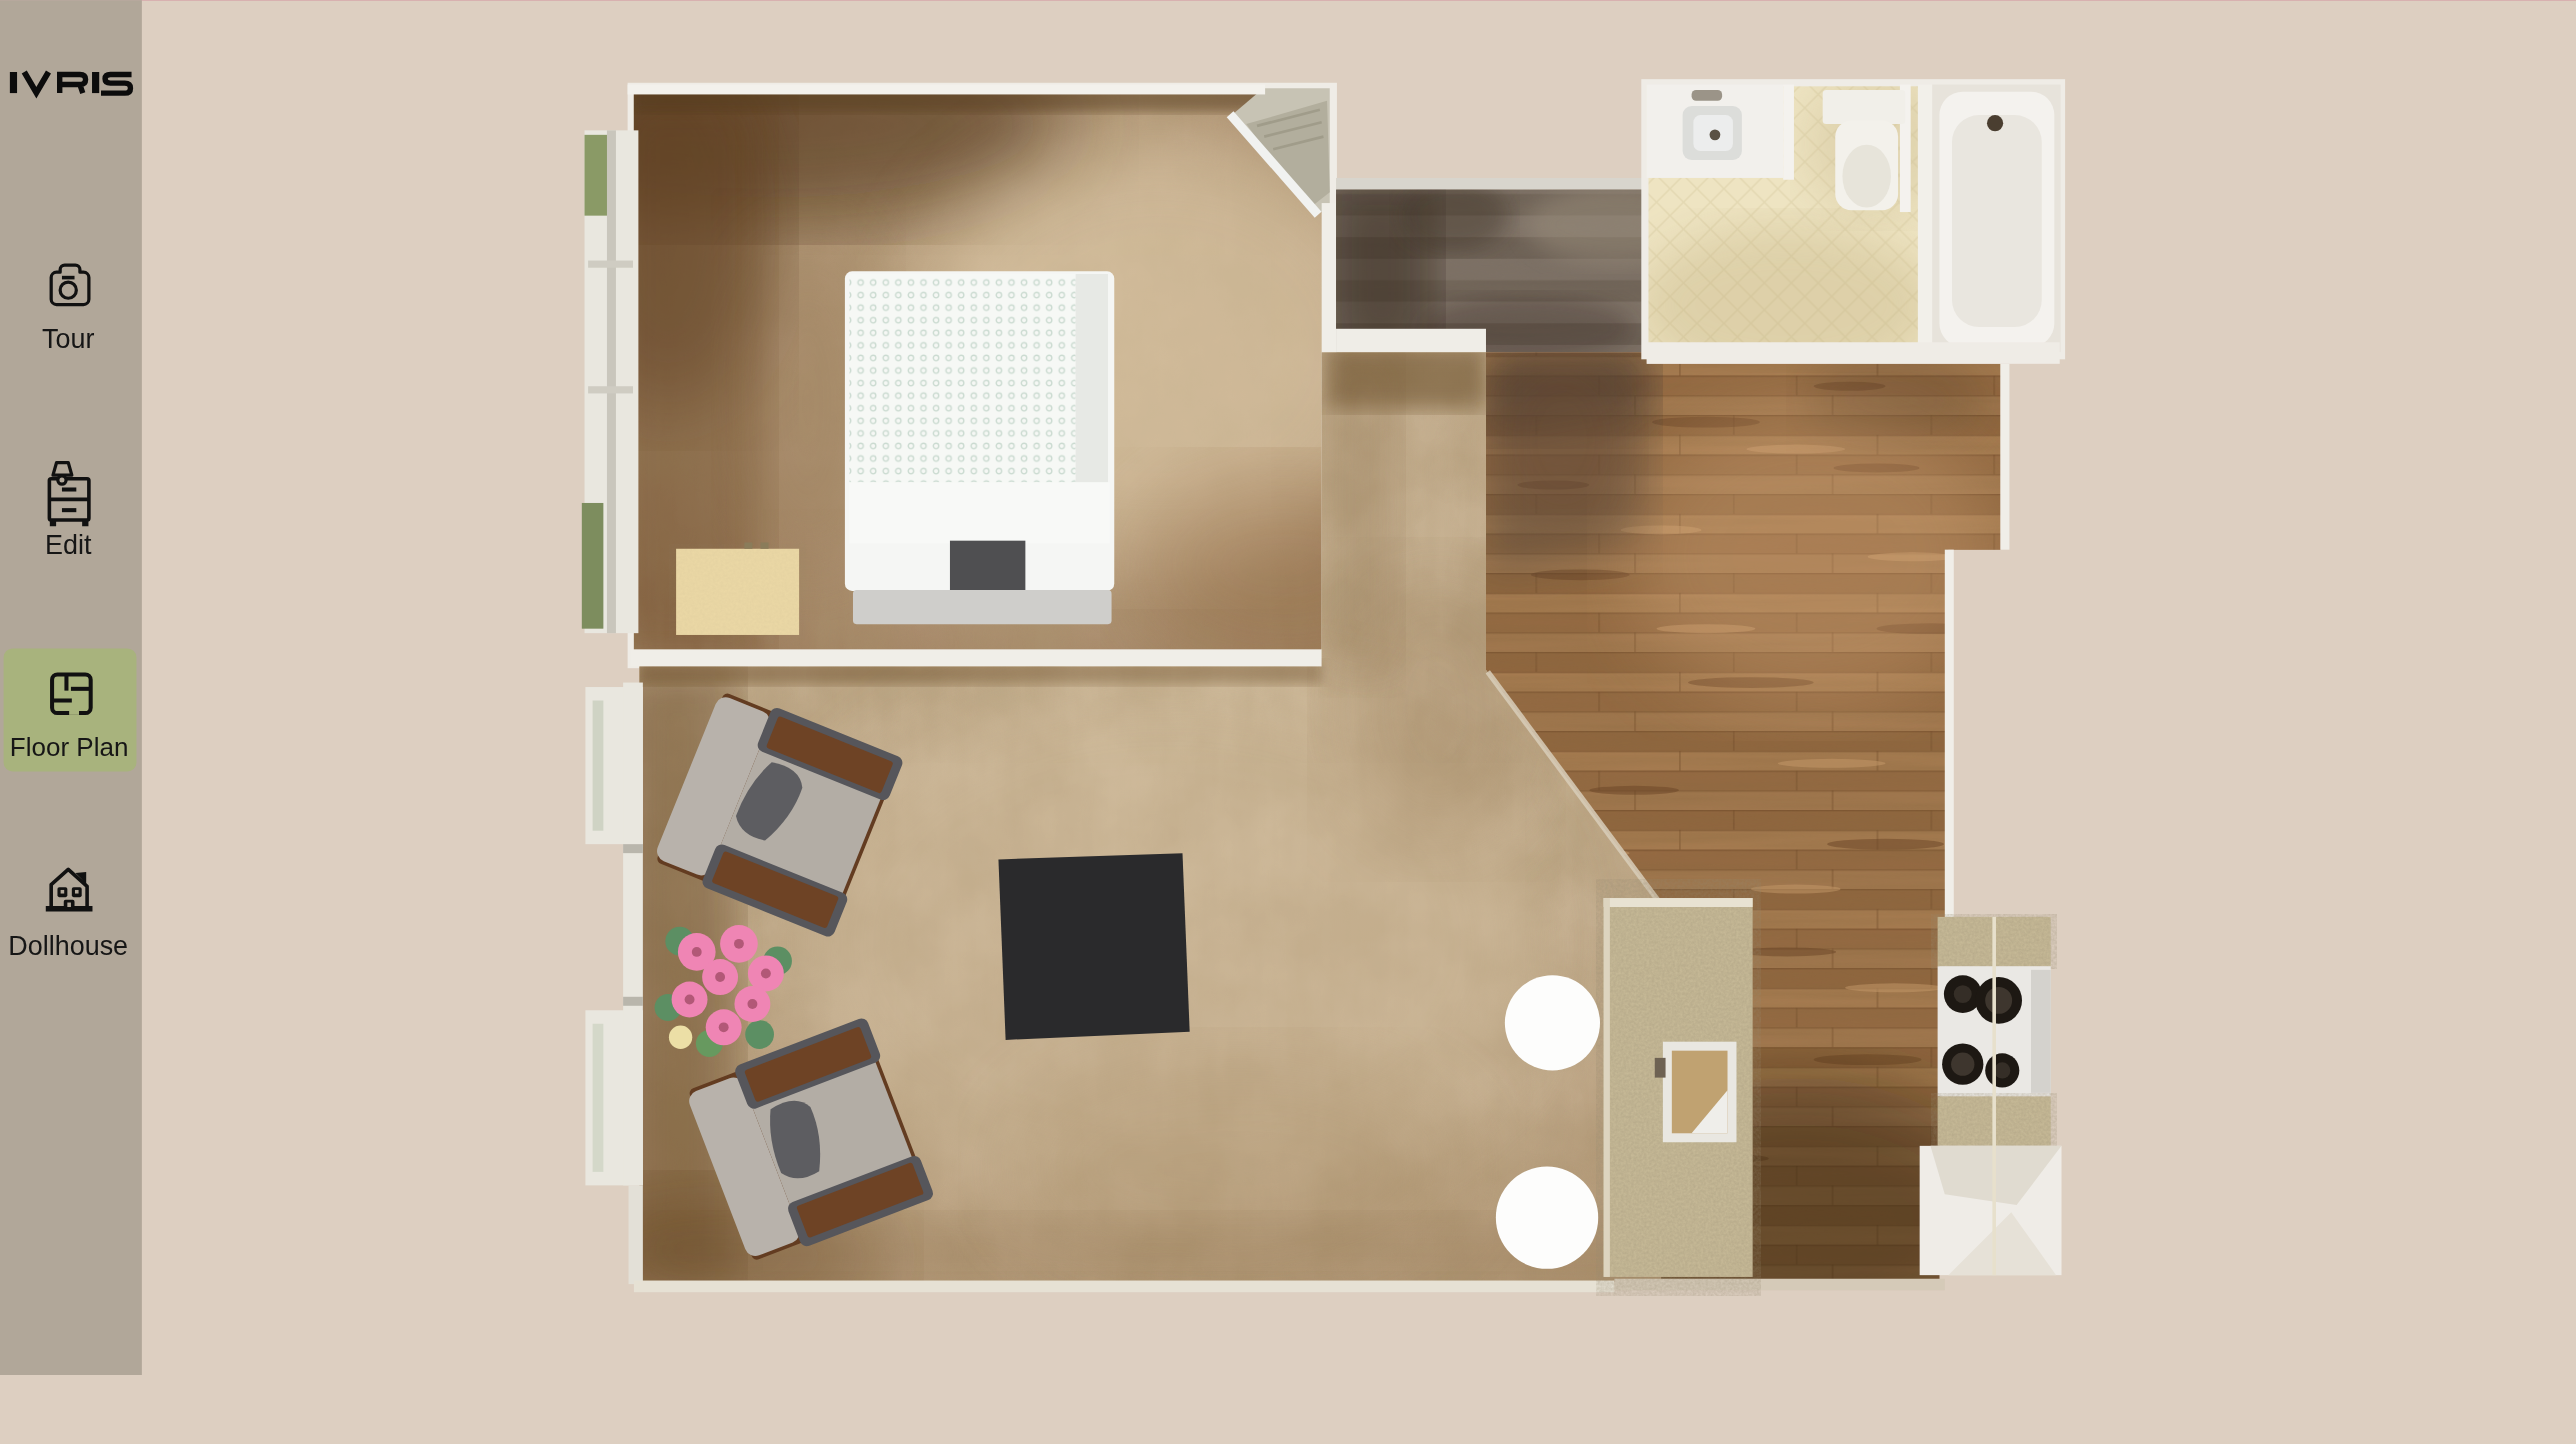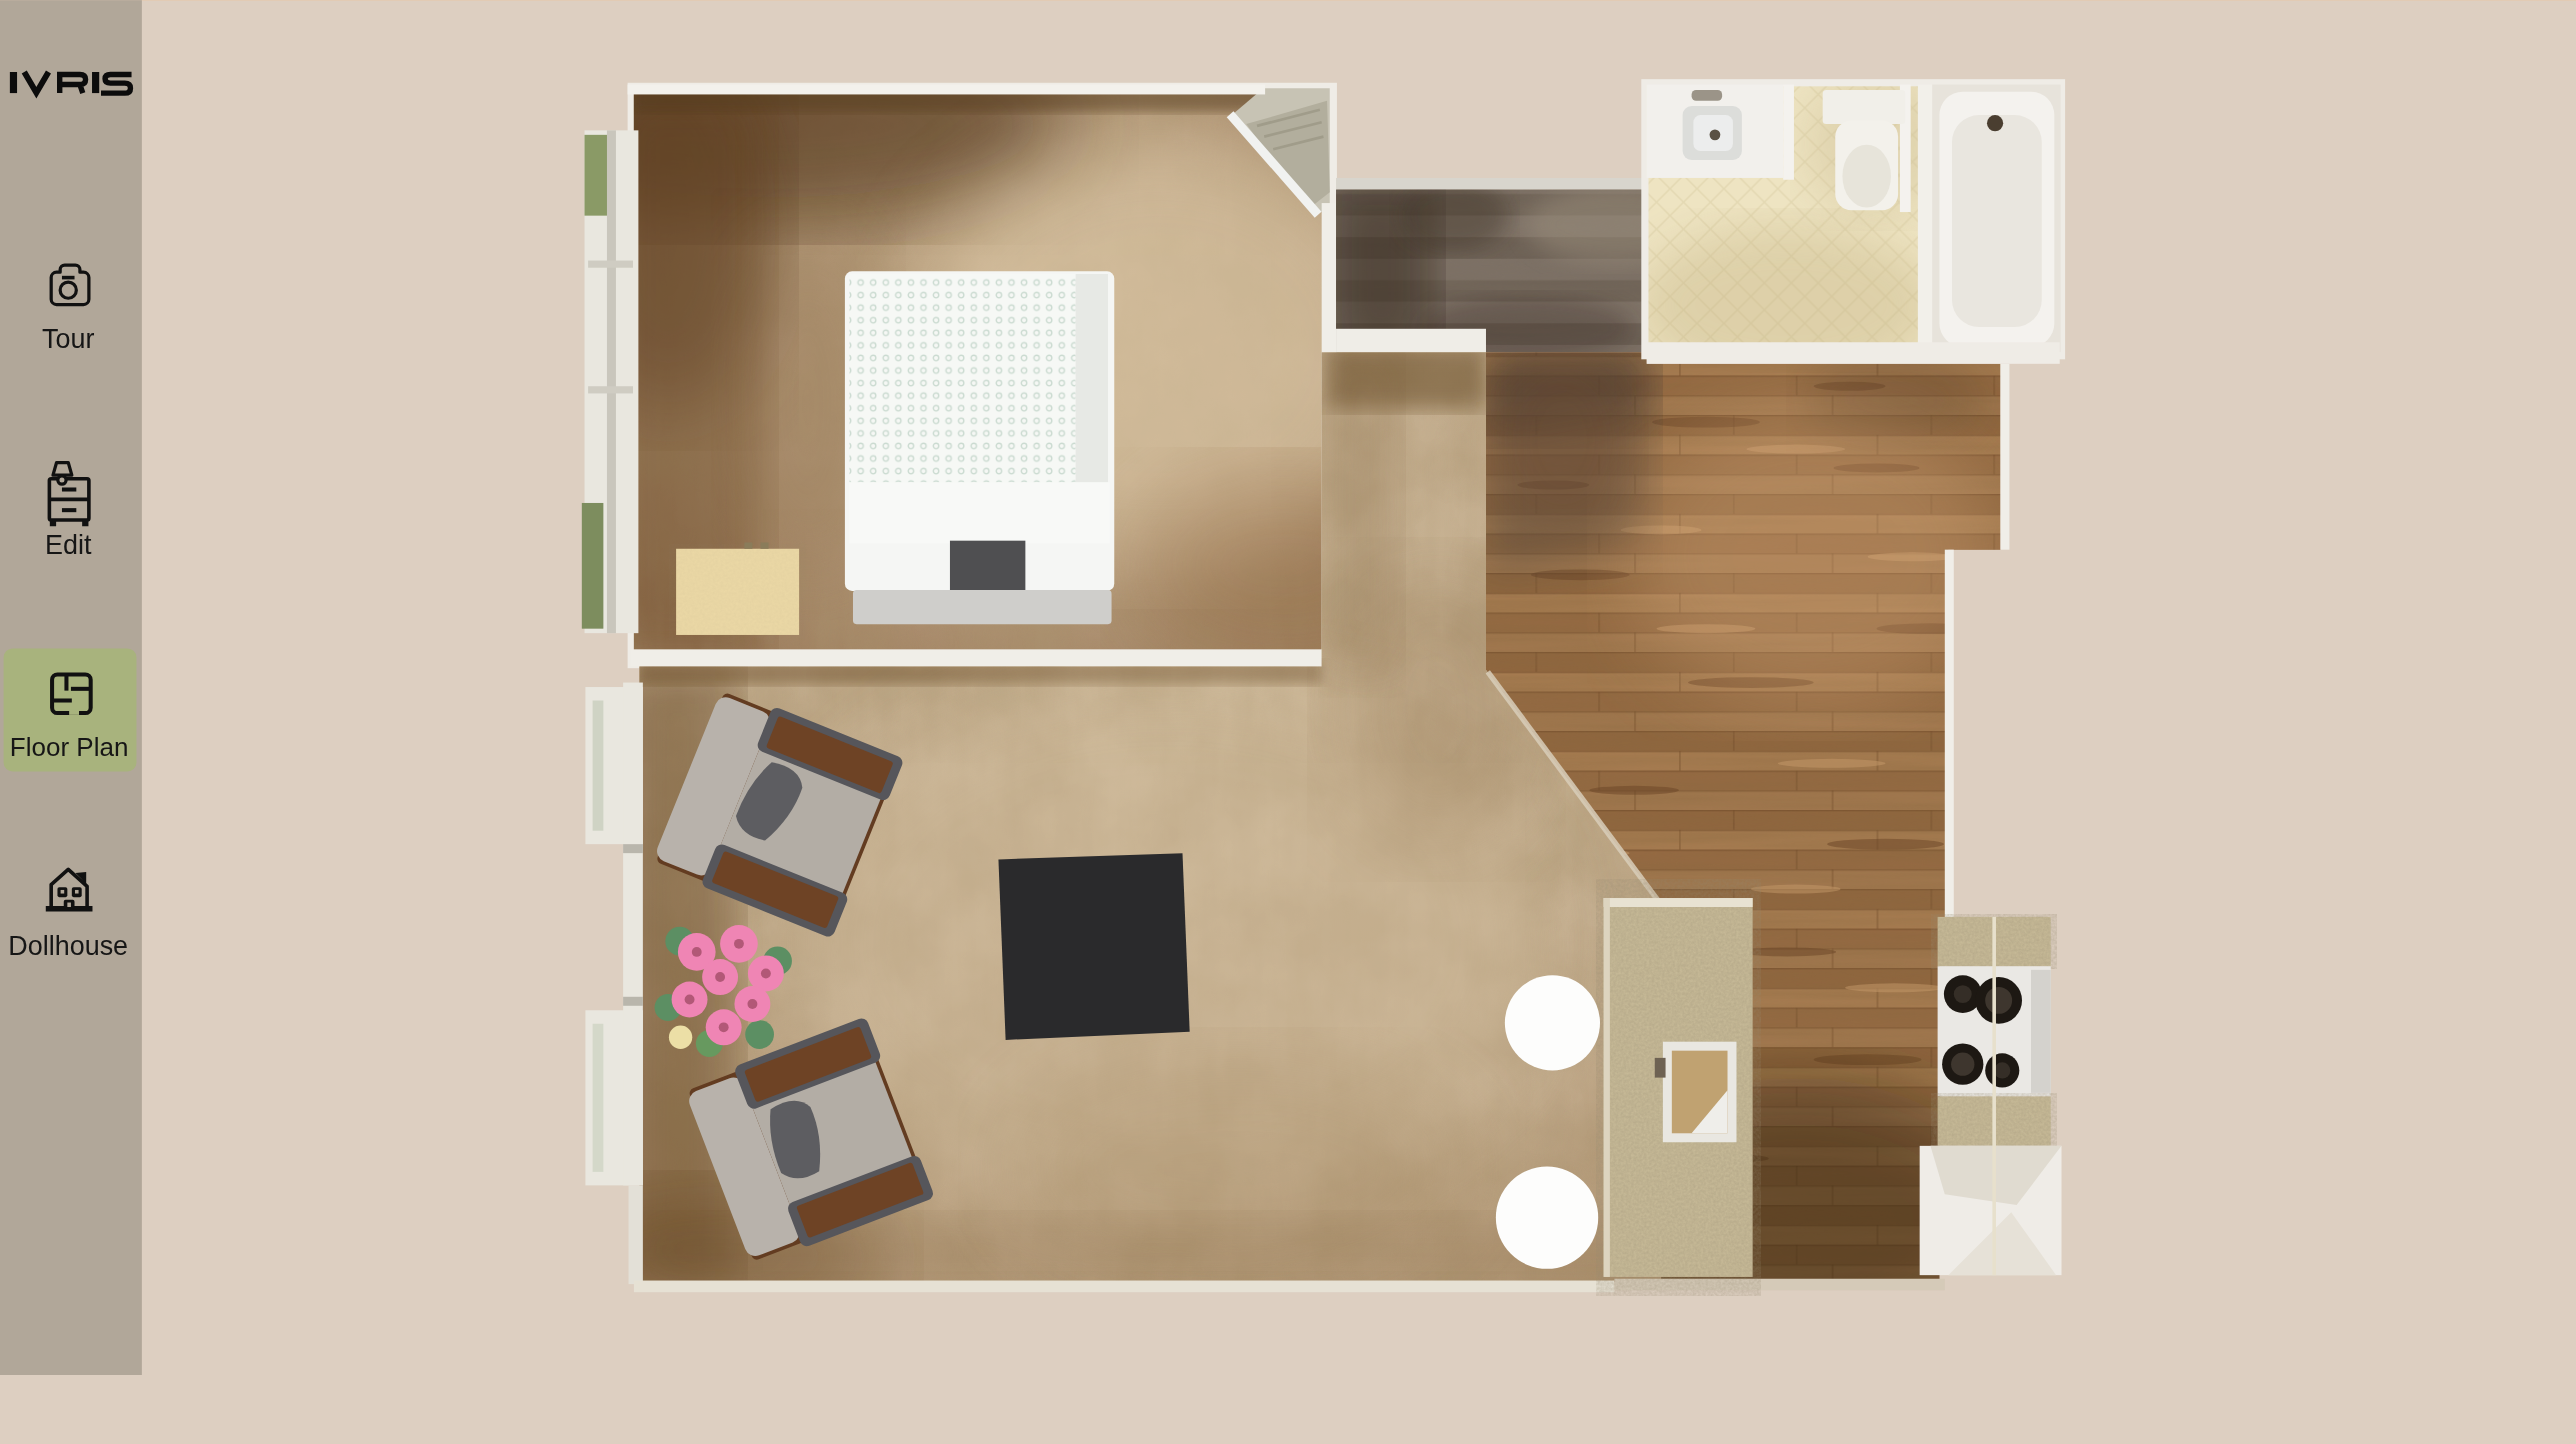--- a/index.html
+++ b/index.html
@@ -1,17 +1,17 @@
 <!DOCTYPE html>
 <html style="font-size:14.4px"><head>
 <meta charset="utf-8">
 <style>
   html,body{margin:0;padding:0;background:#ddcfc1;}
   *{font-family:"Liberation Sans", sans-serif;}
-  #stage{position:relative;width:2576px;height:1375px;overflow:hidden;background:#fdba74;}
+  #stage{position:relative;width:2576px;height:1375px;overflow:hidden;background:#be185d;}
 </style>
 </head>
 <body>
 <div id="stage">
 <svg width="2576" height="1445" viewBox="0 0 2869 1609">
 <defs>
   <filter id="fCarpet" x="-5%" y="-5%" width="110%" height="110%">
     <feTurbulence type="fractalNoise" baseFrequency="0.011 0.011" numOctaves="4" seed="11"></feTurbulence>
     <feColorMatrix type="matrix" values="0 0 0 0 0.38  0 0 0 0 0.27  0 0 0 0 0.14  2.1 0 0 0 -0.55"></feColorMatrix>
   </filter>

